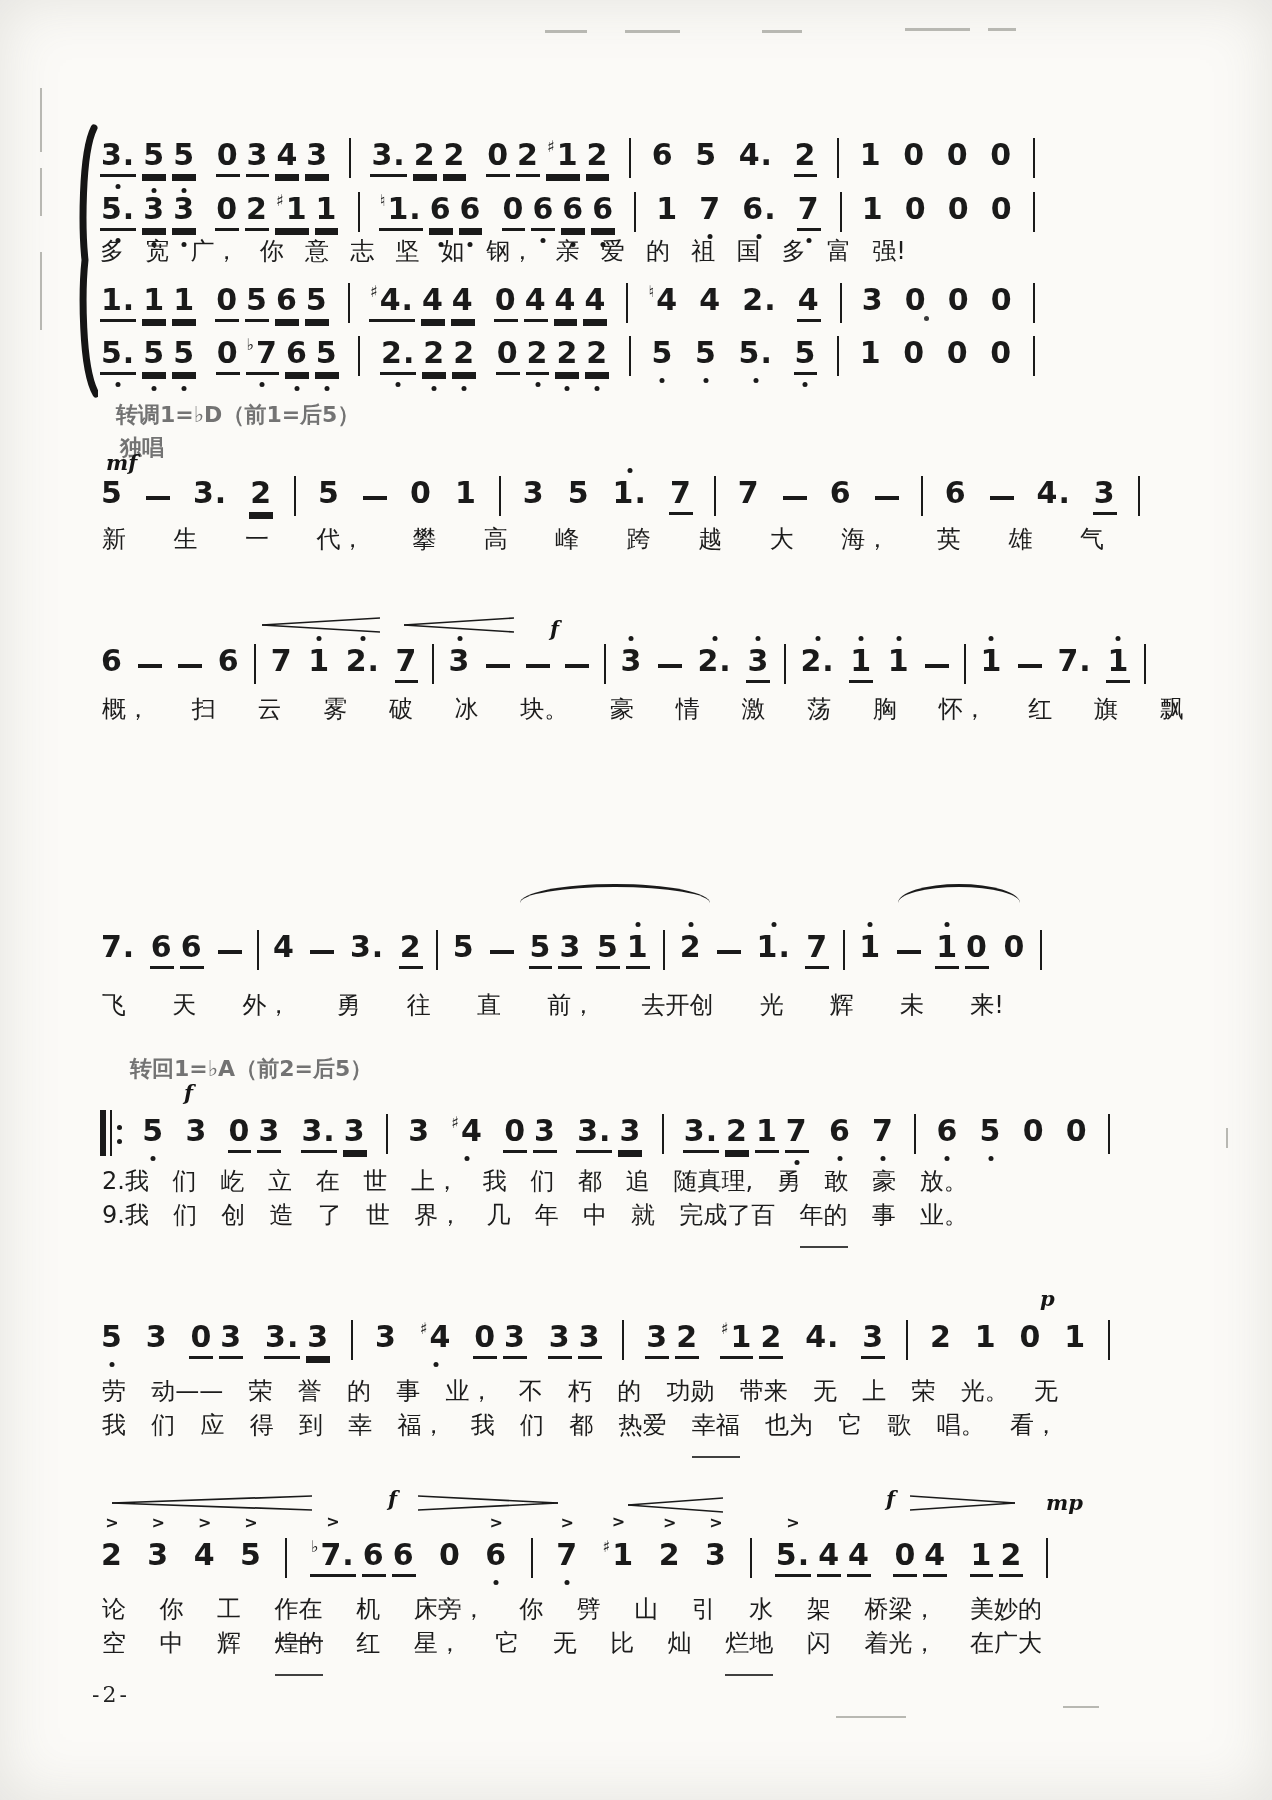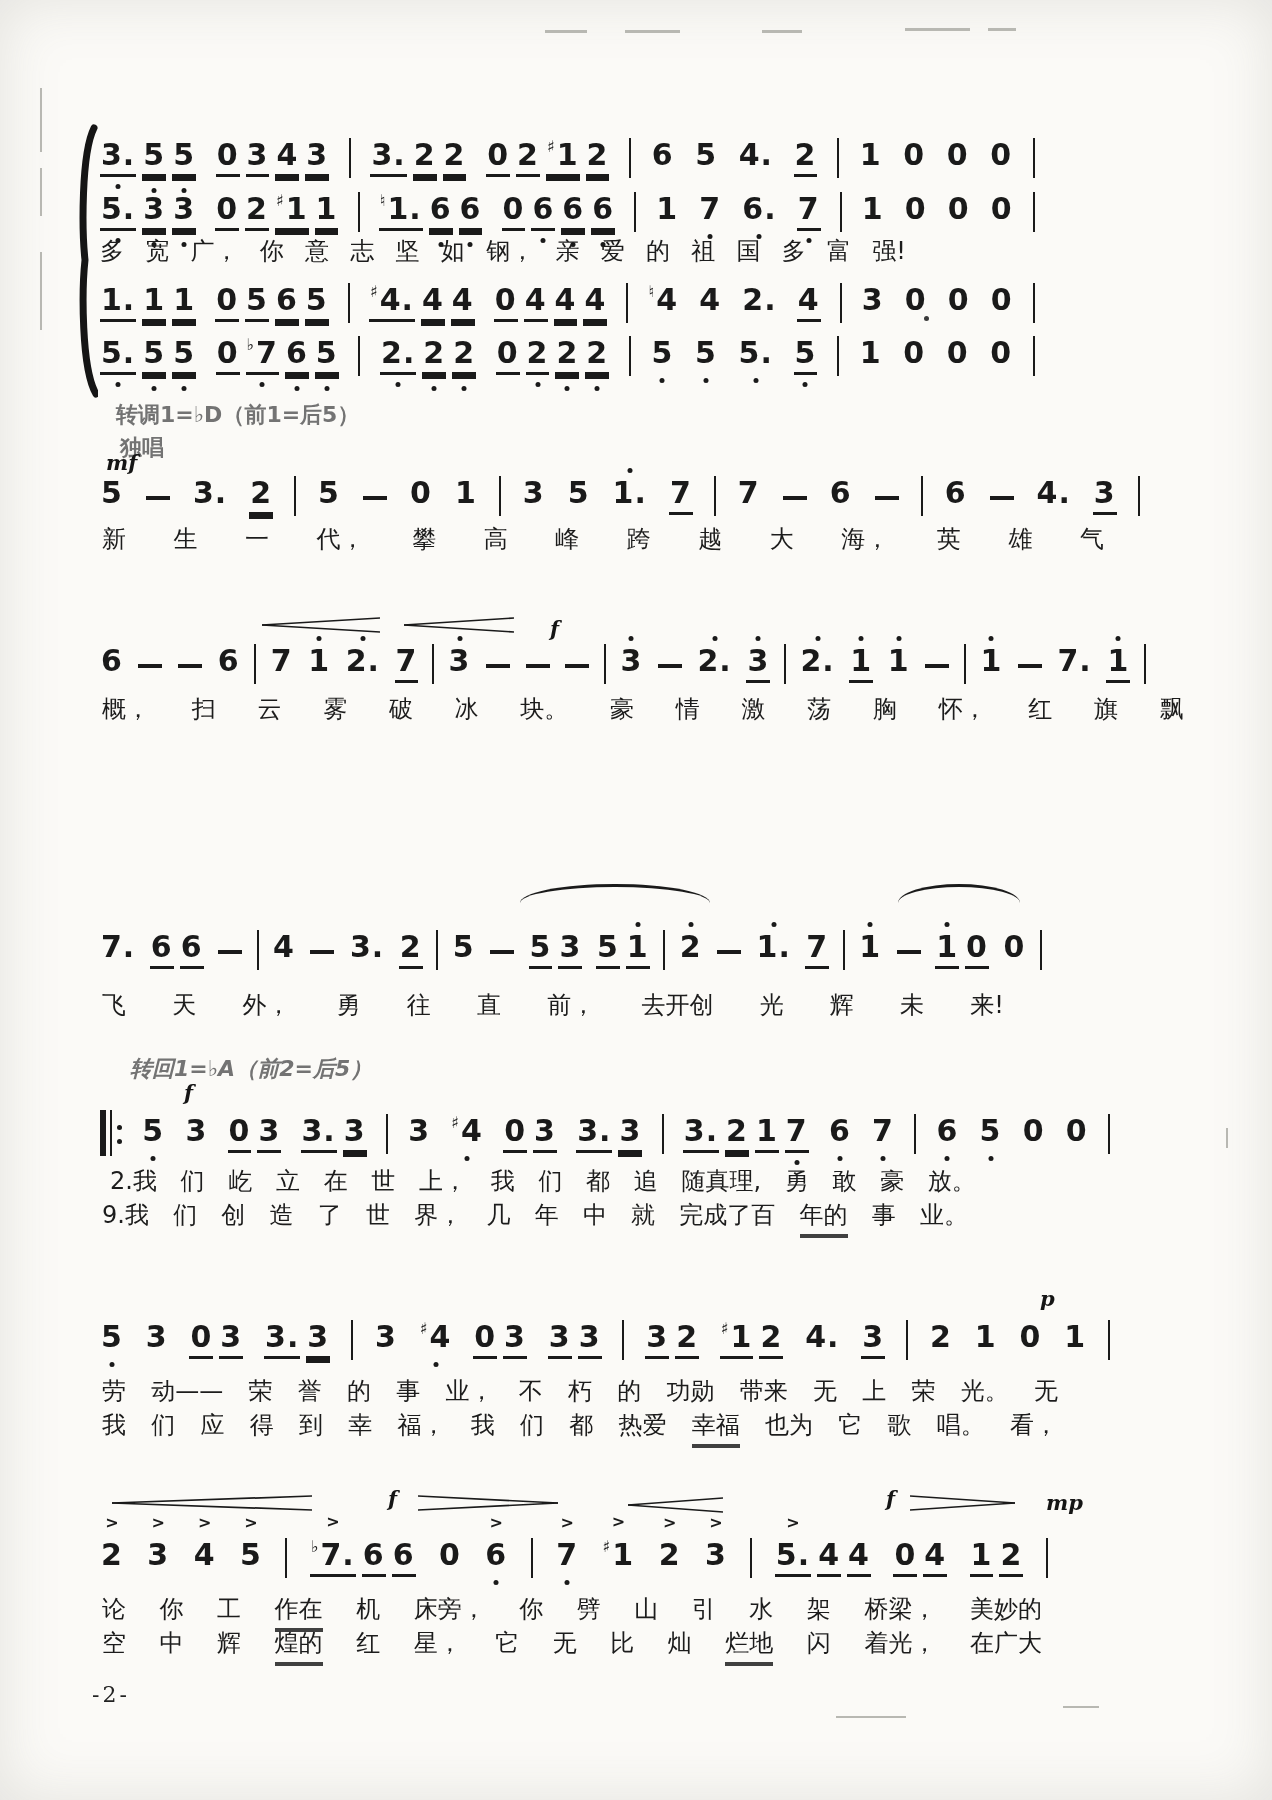--- a/index.html
+++ b/index.html
@@ -26,31 +26,31 @@
   .dashg{width:24px;height:4px;background:#1a1a1a;display:inline-block;margin:0 1px 12px 1px;}
   .bl{width:2px;height:40px;background:#1a1a1a;margin-bottom:-4px;}
   .rep{display:inline-flex;align-items:flex-end;gap:4px;}
   .rep .thick{width:6px;height:46px;background:#1a1a1a;margin-bottom:-6px;}
   .rep .thin{width:2px;height:46px;background:#1a1a1a;margin-bottom:-6px;}
   .rep .rdots{display:inline-flex;flex-direction:column;gap:9px;margin:0 0 6px 1px;}
   .rep .rdots i{width:5px;height:5px;background:#1a1a1a;border-radius:50%;}
   
   .lyric-row{position:absolute;display:flex;justify-content:space-between;}
   .lyr{font:400 24px "DejaVu Sans","Liberation Sans",sans-serif;color:#1c1c1c;line-height:1.15;}
-  .lyr.lu{border-bottom:4px solid #404040;padding-bottom:4px;}
+  .lyr.lu{border-bottom:2px solid #404040;padding-bottom:16px;}
   
   .mlabel{position:absolute;font:700 22px "DejaVu Sans","Liberation Sans",sans-serif;color:#737373;}
   .dyn{position:absolute;font:italic 700 21px "DejaVu Serif","Liberation Serif",serif;color:#151515;}
   .slur{position:absolute;height:16px;border-top:3px solid #1a1a1a;
         border-radius:50% 50% 0 0 / 100% 100% 0 0;}
   .hairpin{position:absolute;}
   .artifact{position:absolute;background:#b8b8b2;}
   #label-mod1{left:116px;top:400px;}
   #label-solo{left:120px;top:433px;}
-  #label-mod2{left:130px;top:1054px;font-style:italic;}
+  #label-mod2{left:130px;top:1054px;}
   #page-num{position:absolute;left:92px;top:1682px;font:400 22px "DejaVu Serif","Liberation Serif",serif;
             color:#222;letter-spacing:3px;}
   #brace{position:absolute;left:72px;top:124px;}
 </style>
 </head>
 <body>
 
 <div id="score">
   <svg id="brace" width="26" height="274" viewBox="0 0 26 274">
     <path d="M22 4 C9 30 10 108 13 136 C10 164 9 244 24 270" fill="none" stroke="#151515" stroke-width="7" stroke-linecap="round"></path>
@@ -1018,21 +1018,21 @@
             <span class="gl">0</span>
           </span>
         </div>
         <div class="cell">
           <span class="tok u0">
             <span class="gl">0</span>
           </span>
         </div>
         <div class="bl"></div>
       </div>
-      <div class="lyric-row" style="left: 102px; top: 1168px; width: 866px; margin-left: 8px;">
+      <div class="lyric-row" style="left: 102px; top: 1168px; width: 866px;">
         <span class="lyr">2.我</span>
         <span class="lyr">们</span>
         <span class="lyr">屹</span>
         <span class="lyr">立</span>
         <span class="lyr">在</span>
         <span class="lyr">世</span>
         <span class="lyr">上，</span>
         <span class="lyr">我</span>
         <span class="lyr">们</span>
         <span class="lyr">都</span>

